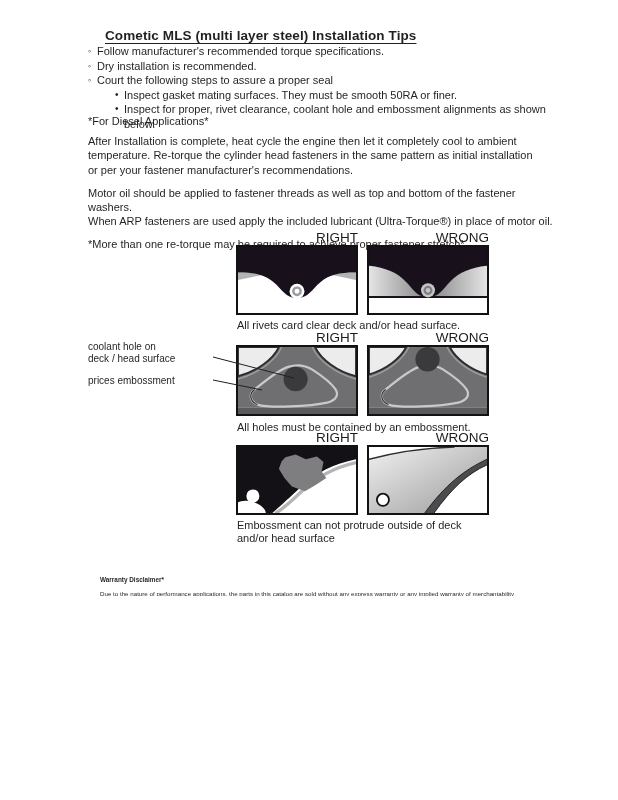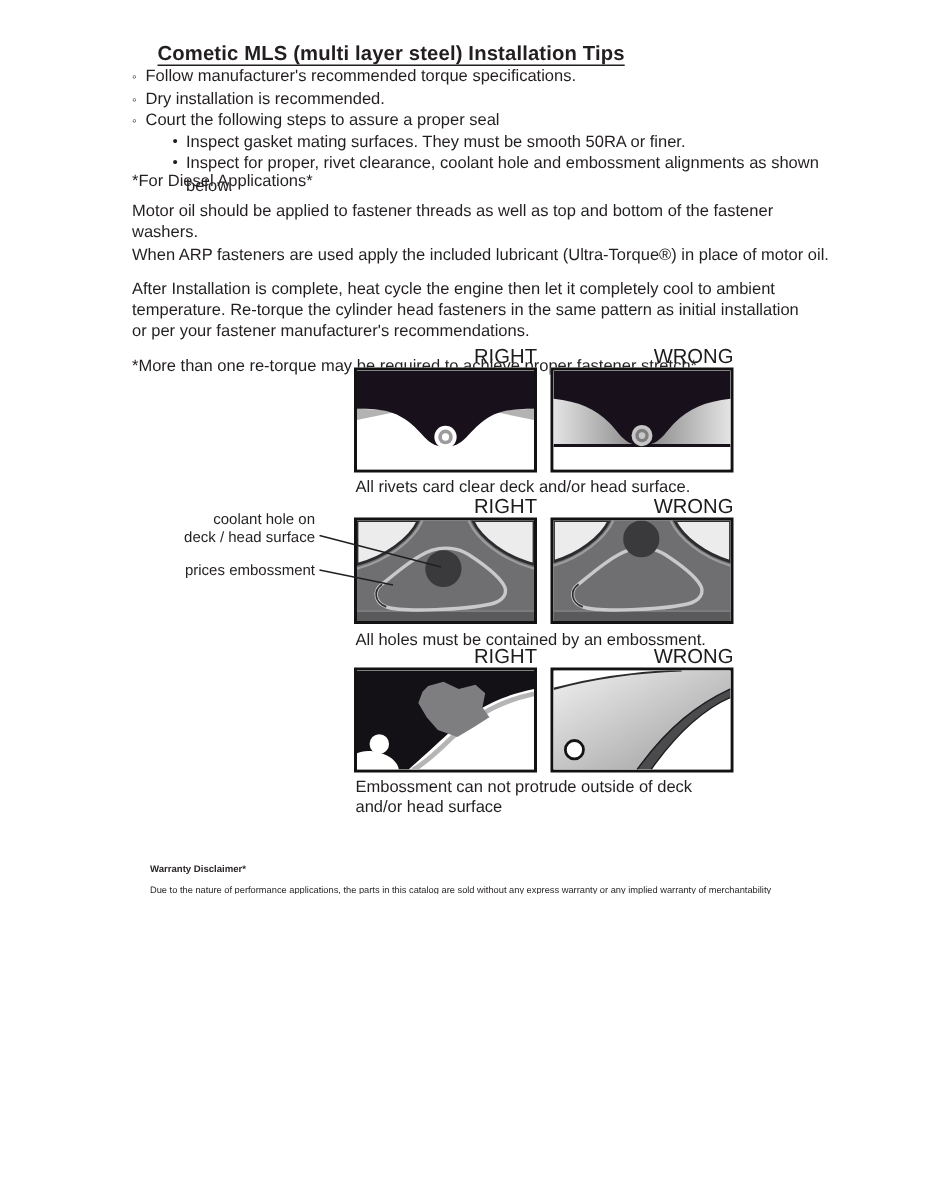--- a/index.html
+++ b/index.html
@@ -19,21 +19,21 @@
   .r1{top:230px;}.r2{top:330px;}.r3{top:430px;}
   .flabel{position:absolute;top:0;width:122px;text-align:right;font-size:13.5px;color:#1c1c1e;}
   .l1{left:236px;}.l2{left:367px;}
   .dbox{position:absolute;top:15px;width:122px;height:70px;border:2px solid #121212;
         box-sizing:border-box;background:#fff;}
   .r2 .dbox{height:71px;}
   .b1{left:236px;}.b2{left:367px;}
   .dbox svg{display:block;width:100%;height:100%;}
   .fcaption{position:absolute;left:237px;top:89px;font-size:11px;line-height:12.5px;white-space:pre-line;}
   .r2 .fcaption{top:91px;}
-  .ann{position:absolute;left:88px;width:122px;text-align:right;font-size:10px;line-height:11.5px;white-space:pre-line;}
+  .ann{position:absolute;left:88px;width:122px;font-size:10px;line-height:11.5px;white-space:pre-line;}
   .ann.a1{top:11px;}
   .ann.a2{top:45px;}
   .ptr{position:absolute;left:0;top:0;pointer-events:none;}
   .disclaimer{position:absolute;left:100px;top:576px;width:420px;font-size:6.2px;line-height:7.2px;color:#2a2628;}
   .disclaimer h3{font-size:6.4px;font-weight:bold;margin:0 0 7px 0;}
   .disclaimer p{margin:0 0 6.5px 0;white-space:pre-line;}
   .pagecode{position:absolute;left:387px;top:760px;font-size:13.5px;color:#8b5cf6;}
 </style>
 </head>
 <body>
@@ -60,25 +60,25 @@
       <span>Inspect gasket mating surfaces.  They must be smooth 50RA or finer.</span>
     </div>
     <div class="tip sub">
       <span class="g">•</span>
       <span>Inspect for proper, rivet clearance, coolant hole and embossment alignments as shown below.</span>
     </div>
   </div>
 
   <div class="diesel">
     <h2>*For Diesel Applications*</h2>
-    <p>Motor oil should be applied to fastener threads as well as top and bottom of the fastener washers.
-When ARP fasteners are used apply the included lubricant (Ultra-Torque®) in place of motor oil.</p>
     <p>After Installation is complete, heat cycle the engine then let it completely cool to ambient
 temperature. Re-torque the cylinder head fasteners in the same pattern as initial installation
 or per your fastener manufacturer's recommendations.</p>
+    <p>Motor oil should be applied to fastener threads as well as top and bottom of the fastener washers.
+When ARP fasteners are used apply the included lubricant (Ultra-Torque®) in place of motor oil.</p>
     <p>*More than one re-torque may be required to achieve proper fastener stretch*</p>
   </div>
 
   <div class="figrow r1">
     <span class="flabel l1">RIGHT</span>
     <span class="flabel l2">WRONG</span>
     <div class="dbox b1">
       <svg viewBox="0 0 127 70" preserveAspectRatio="none">
         <rect width="127" height="70" fill="#ffffff"></rect>
         <polygon points="0,27 32,28.5 0,35" fill="#b3b3b3"></polygon>

